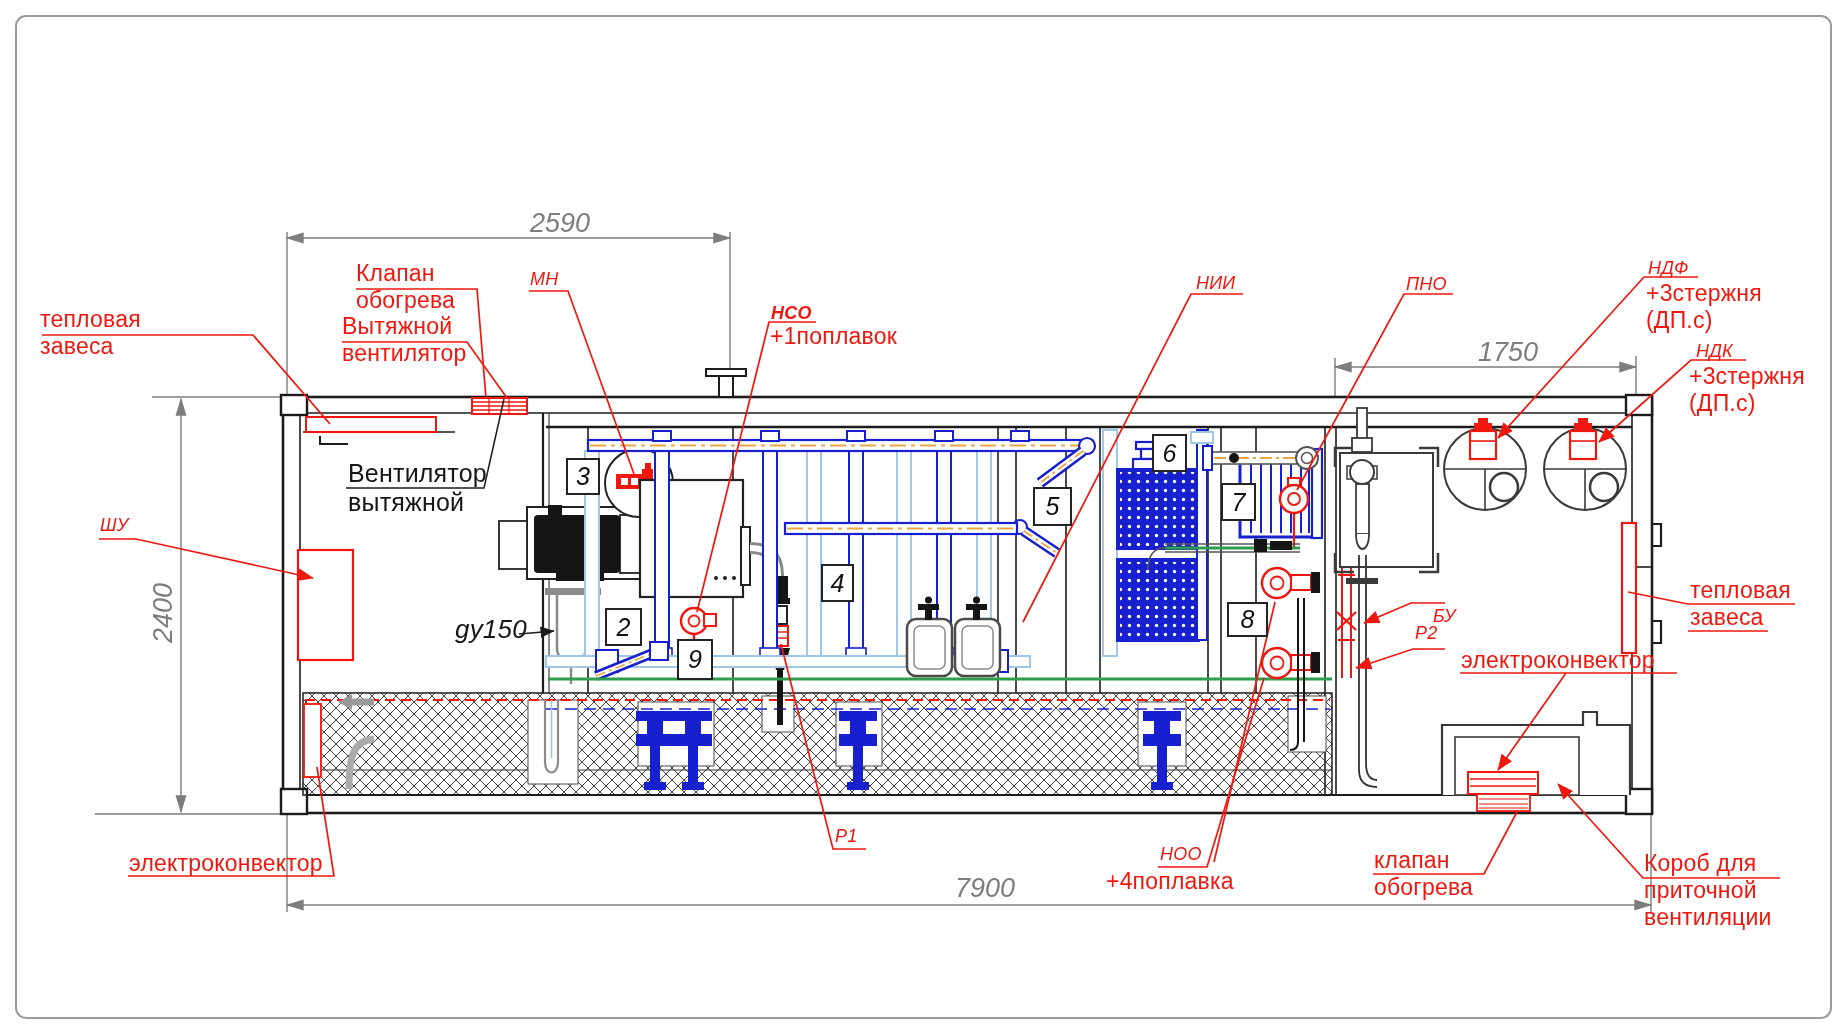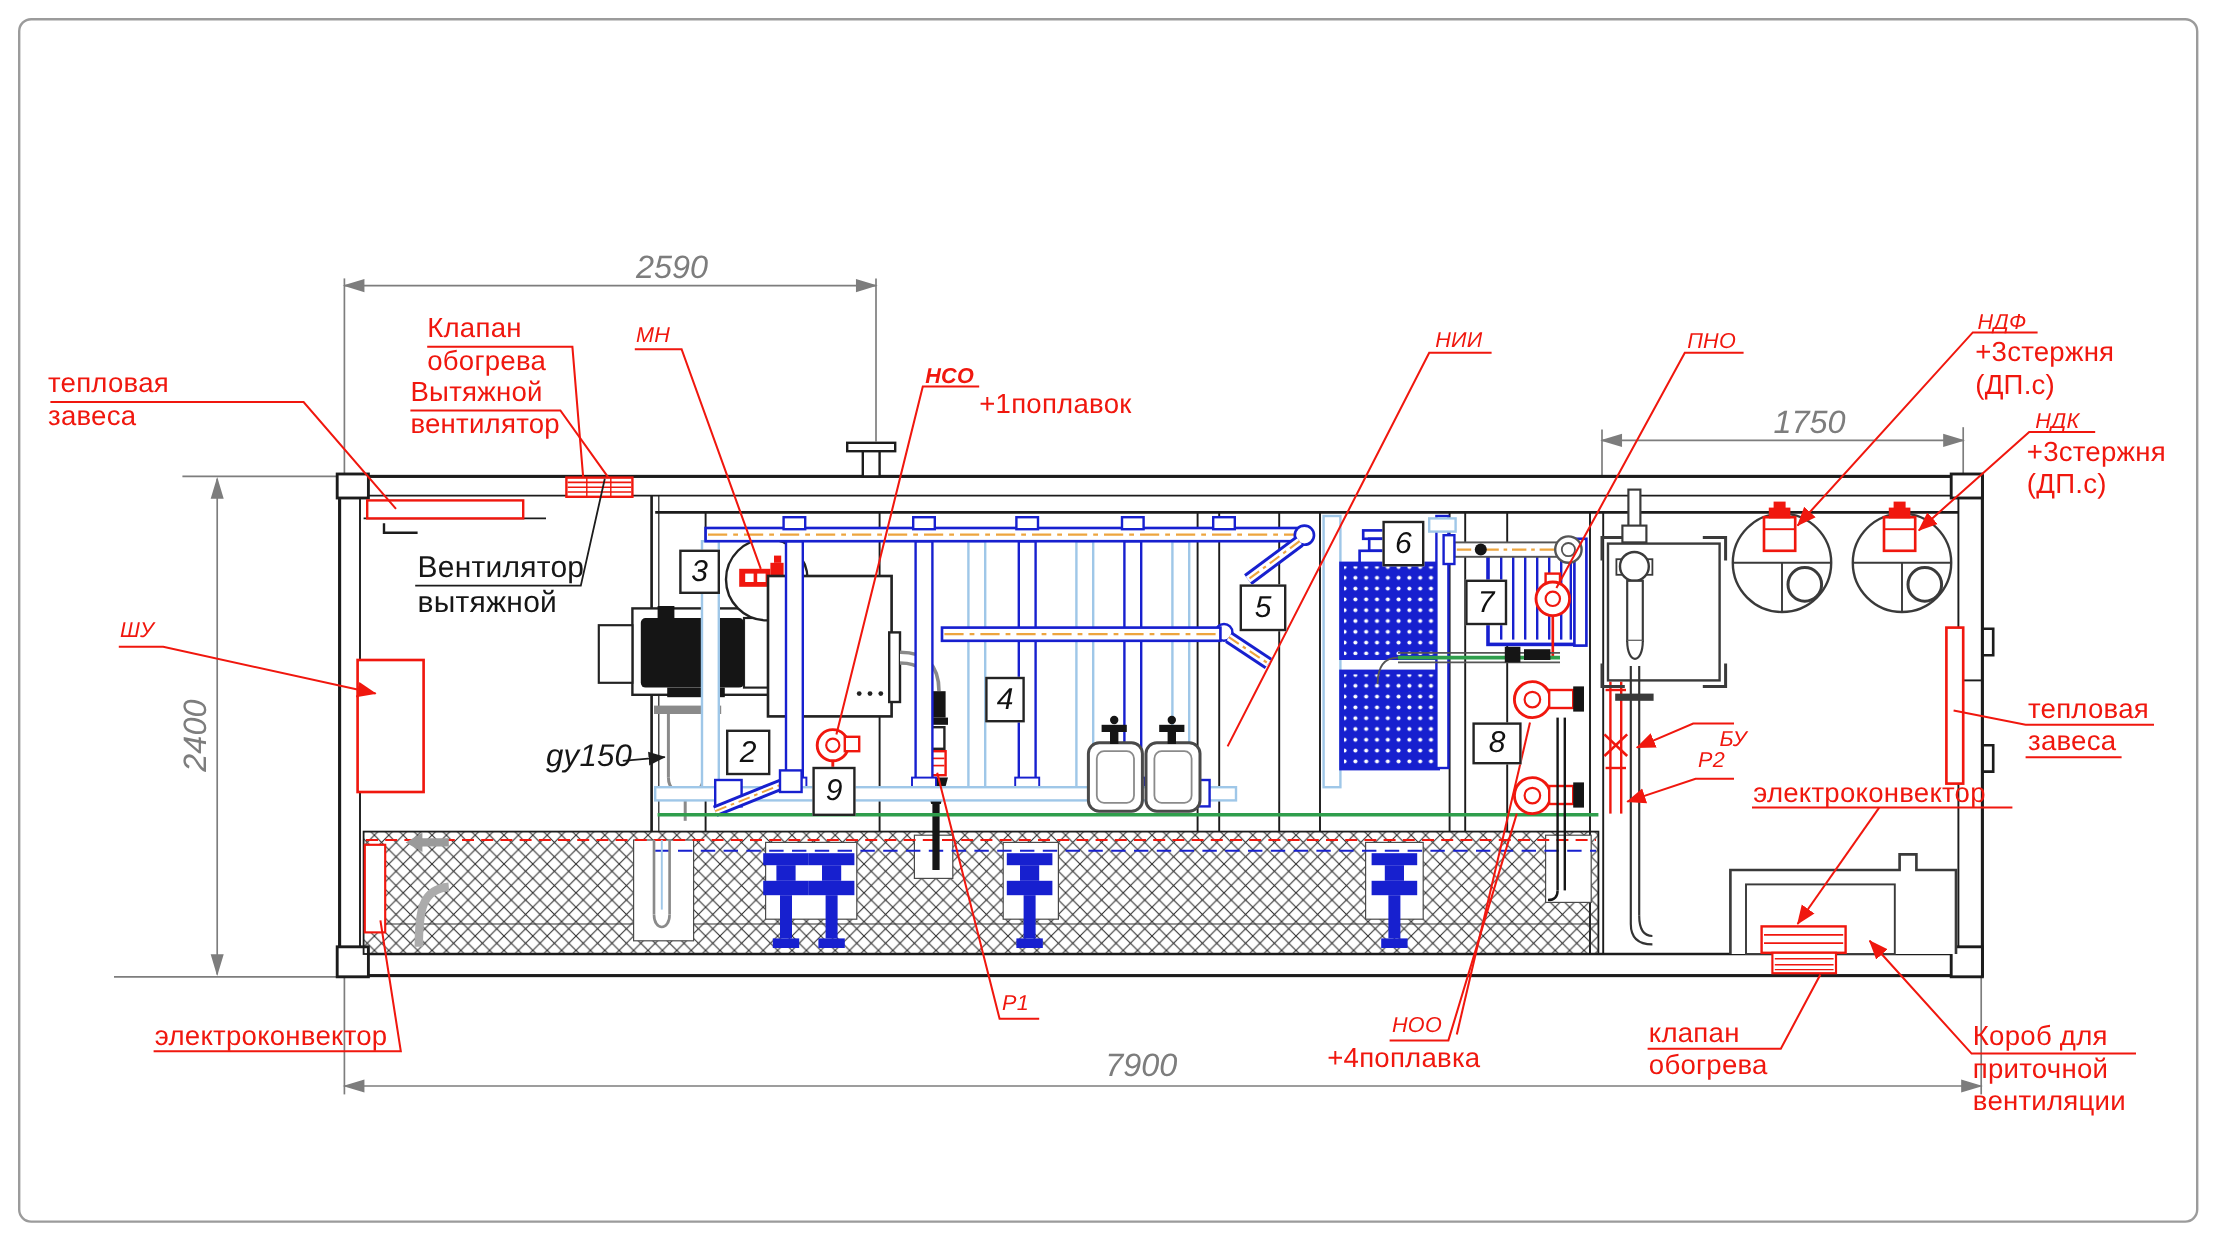--- a/index.html
+++ b/index.html
@@ -465,21 +465,21 @@
 <div class="lbl" style="left:40px;top:306px;">тепловая
 завеса</div>
 <div class="lbl" style="left:356px;top:260px;">Клапан
 обогрева</div>
 <div class="lbl" style="left:342px;top:313px;">Вытяжной
 вентилятор</div>
 <div class="lbl black big" style="left:348px;top:459px;">Вентилятор
 вытяжной</div>
 <div class="lbl it" style="left:530px;top:266px;">МН</div>
 <div class="lbl it" style="left:771px;top:300px;font-weight:bold;">НСО</div>
-<div class="lbl" style="left:770px;top:323px;margin-left:46px;">+1поплавок</div>
+<div class="lbl" style="left:770px;top:323px;">+1поплавок</div>
 <div class="lbl it" style="left:1196px;top:270px;">НИИ</div>
 <div class="lbl it" style="left:1406px;top:271px;">ПНО</div>
 <div class="lbl it" style="left:1648px;top:255px;">НДФ</div>
 <div class="lbl" style="left:1646px;top:280px;">+3стержня
 (ДП.с)</div>
 <div class="lbl it" style="left:1696px;top:338px;">НДК</div>
 <div class="lbl" style="left:1689px;top:363px;">+3стержня
 (ДП.с)</div>
 <div class="lbl it" style="left:100px;top:512px;">ШУ</div>
 <div class="lbl it black" style="left:455px;top:616px;font-size:26px;">gy150</div>
@@ -493,21 +493,21 @@
 <div class="lbl" style="left:1644px;top:850px;">Короб для
 приточной
 вентиляции</div>
 <div class="lbl" style="left:129px;top:850px;">электроконвектор</div>
 <div class="lbl it" style="left:1160px;top:841px;">НОО</div>
 <div class="lbl" style="left:1106px;top:868px;">+4поплавка</div>
 <div class="lbl it" style="left:835px;top:823px;">Р1</div>
 
 <div class="dim" style="left:560px;top:208px;transform:translateX(-50%);">2590</div>
 <div class="dim" style="left:1508px;top:337px;transform:translateX(-50%);">1750</div>
-<div class="dim" style="left:951px;top:873px;transform:translateX(-50%);text-align:center;">7900</div>
+<div class="dim" style="left:985px;top:873px;transform:translateX(-50%);text-align:center;">7900</div>
 <div class="dim" style="left:163px;top:613px;transform:translate(-50%,-50%) rotate(-90deg);">2400</div>
 
 <div class="pos" style="left:566px;top:458px;width:30px;height:33px;">3</div>
 <div class="pos" style="left:605px;top:608px;width:33px;height:34px;">2</div>
 <div class="pos" style="left:677px;top:639px;width:32px;height:37px;">9</div>
 <div class="pos" style="left:821px;top:564px;width:29px;height:34px;">4</div>
 <div class="pos" style="left:1033px;top:487px;width:35px;height:35px;">5</div>
 <div class="pos" style="left:1152px;top:434px;width:31px;height:34px;">6</div>
 <div class="pos" style="left:1221px;top:483px;width:31px;height:34px;">7</div>
 <div class="pos" style="left:1227px;top:602px;width:37px;height:31px;">8</div>

